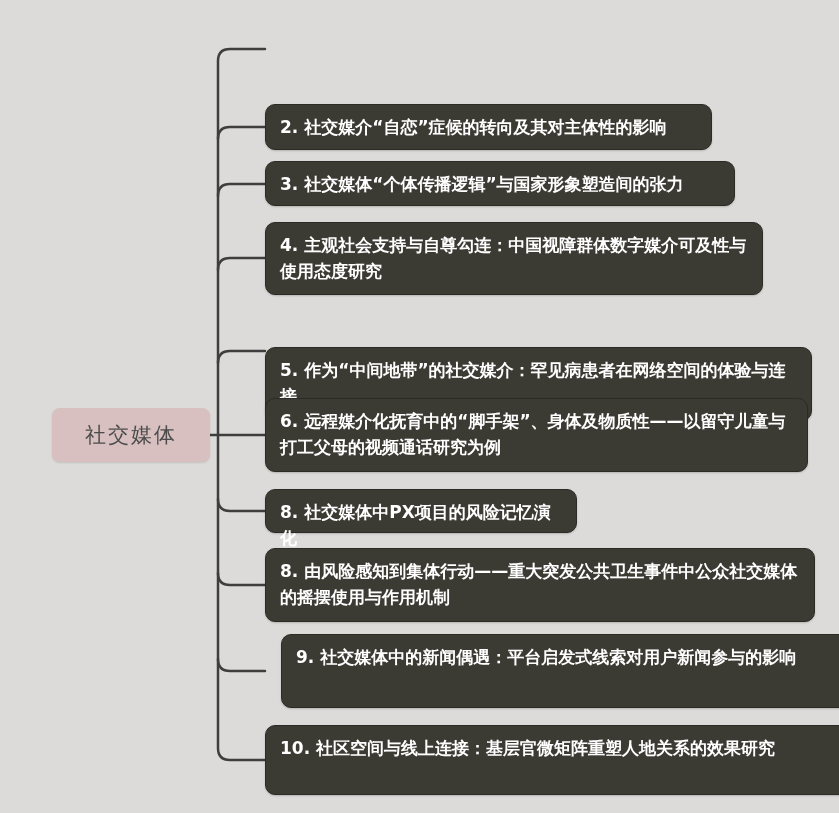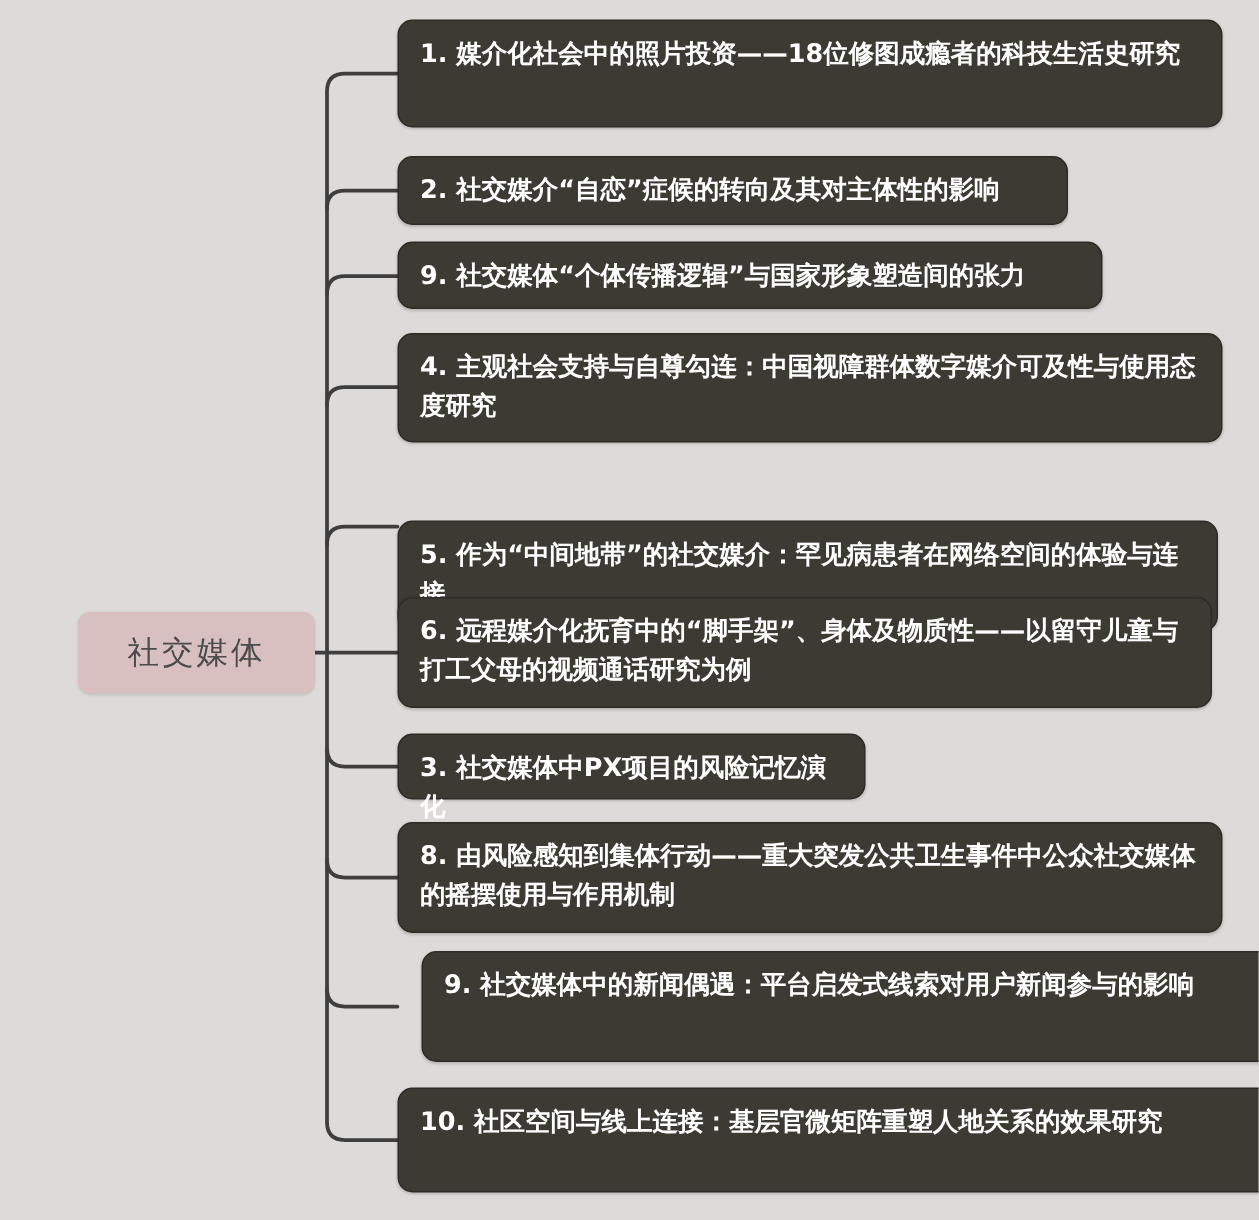--- a/index.html
+++ b/index.html
@@ -53,21 +53,21 @@
     font-size: 17px;
     line-height: 26px;
     padding: 9px 14px;
     box-sizing: border-box;
     z-index: 2;
     box-shadow: 0 1px 2px rgba(0,0,0,0.18);
   }
   .b1  { top: 13px;  width: 550px; height: 72px; }
   .b2  { top: 104px; width: 447px; height: 46px; }
   .b3  { top: 161px; width: 470px; height: 45px; }
-  .b4  { top: 222px; width: 550px; height: 73px; }
+  .b4  { top: 222px; width: 498px; height: 73px; }
   .b5  { top: 314px; width: 547px; height: 74px; margin-top: 33px; }
   .b6  { top: 398px; width: 543px; height: 74px; }
   .b7  { top: 489px; width: 312px; height: 44px; }
   .b8  { top: 548px; width: 550px; height: 74px; }
   .b9  { top: 634px; width: 596px; height: 74px; margin-left: 16px; }
   .b10 { top: 725px; width: 628px; height: 70px; }
 </style>
 </head>
 <body>
 
@@ -86,24 +86,23 @@
 
       <path d="M218,435 V748 Q218,760 230,760 H265"></path>
       <path d="M218,499 Q218,511 230,511 H265"></path>
       <path d="M218,573 Q218,585 230,585 H265"></path>
       <path d="M218,659 Q218,671 230,671 H265"></path>
     </g>
   </svg>
 
   <div class="root-node">社交媒体</div>
 
-  <div class="branch-node b1">1. 媒介化社会中的照片投资——18位修图成瘾者的科技生活史研究</div>
   <div class="branch-node b2">2. 社交媒介“自恋”症候的转向及其对主体性的影响</div>
-  <div class="branch-node b3">9. 社交媒体“个体传播逻辑”与国家形象塑造间的张力</div>
+  <div class="branch-node b3">3. 社交媒体“个体传播逻辑”与国家形象塑造间的张力</div>
   <div class="branch-node b4">4. 主观社会支持与自尊勾连：中国视障群体数字媒介可及性与使用态度研究</div>
   <div class="branch-node b5">5. 作为“中间地带”的社交媒介：罕见病患者在网络空间的体验与连接</div>
   <div class="branch-node b6">6. 远程媒介化抚育中的“脚手架”、身体及物质性——以留守儿童与打工父母的视频通话研究为例</div>
-  <div class="branch-node b7">3. 社交媒体中PX项目的风险记忆演化</div>
+  <div class="branch-node b7">8. 社交媒体中PX项目的风险记忆演化</div>
   <div class="branch-node b8">8. 由风险感知到集体行动——重大突发公共卫生事件中公众社交媒体的摇摆使用与作用机制</div>
   <div class="branch-node b9">9. 社交媒体中的新闻偶遇：平台启发式线索对用户新闻参与的影响</div>
   <div class="branch-node b10">10. 社区空间与线上连接：基层官微矩阵重塑人地关系的效果研究</div>
 
 </div>
 
 </body></html>

